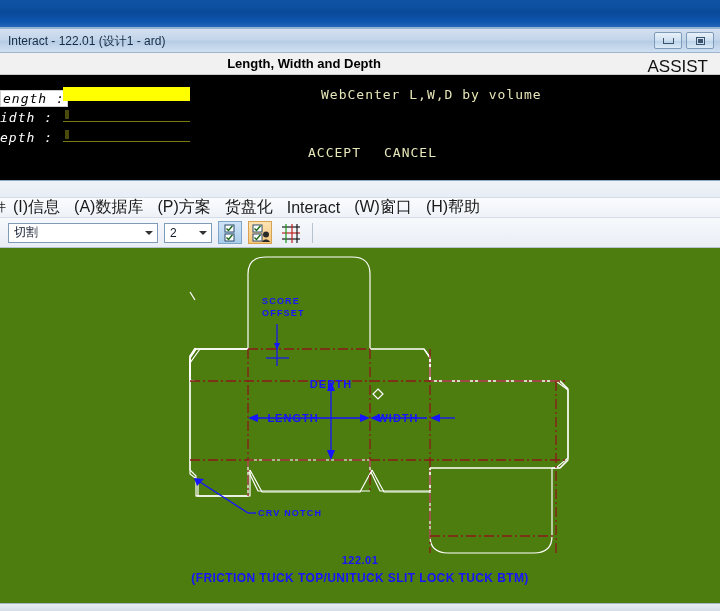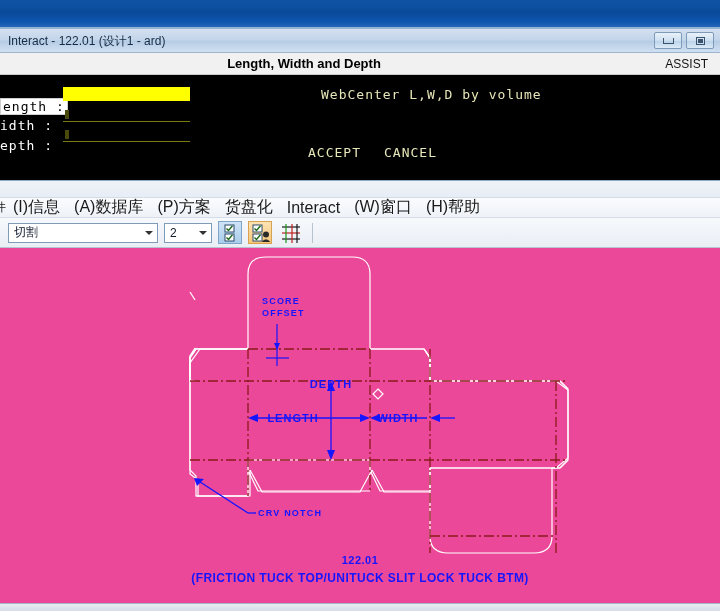--- a/index.html
+++ b/index.html
@@ -64,33 +64,33 @@
     border-bottom: 1px solid #c9c9c9;
   }
   .hdr-title {
     position: absolute; left: 0; right: 0; top: 3px;
     text-align: center;
     font-weight: bold; font-size: 13px; color: #000;
     padding-right: 112px;
   }
   .hdr-assist {
     position: absolute; right: 12px; top: 4px;
-    font-size: 12px; color: #111;
+    font-size: 17px; color: #111;
   }
 
   
   .term {
     position: absolute; left: 0; top: 75px; width: 720px; height: 105px;
     background: #000;
     font-family: "DejaVu Sans Mono", "Liberation Mono", monospace;
   }
   .fld-row { position: absolute; height: 16px; }
   .fld-label {
-    position: absolute; left: 0; top: 12px;
-    font-size: 13px; color: #ffffff; letter-spacing: 1px; white-space: nowrap;
+    position: absolute; left: 0; top: 4px;
+    font-size: 13px; color: #ffffff; letter-spacing: 1px; white-space: nowrap; font-style: italic;
   }
   .fld-label.sel {
     background: #ffffff; color: #000000;
     padding: 0 2px; border: 1px solid #cfcfcf;
   }
   .fld-input {
     position: absolute; height: 14px;
   }
   .fld-input.active { background: #ffff00; }
   .fld-input.idle { border-bottom: 1px solid #7a7a12; }
@@ -155,21 +155,21 @@
   }
   .tb-btn.chk-blue { background: linear-gradient(to bottom,#cfe3f6,#a9cdea); border-color:#7fa6c9; }
   .tb-btn.chk-orange { background: linear-gradient(to bottom,#fde3b4,#f7c778); border-color:#d7a351; }
   .tb-sep {
     width: 1px; height: 20px; background: #b7c2cd; margin: 0 4px;
   }
 
   
   .canvas-wrap {
     position: absolute; left: 0; top: 248px; width: 720px; height: 355px;
-    background: #ec4899; overflow: hidden;
+    background: #4d7c0f; overflow: hidden;
   }
   svg.dieline { display: block; }
 
   
   .bottom-edge {
     position: absolute; left: 0; top: 603px; width: 720px; height: 8px;
     background: linear-gradient(to bottom, #e7edf4 0%, #d5dde7 100%);
     border-top: 1px solid #a8b6c5;
   }
 

